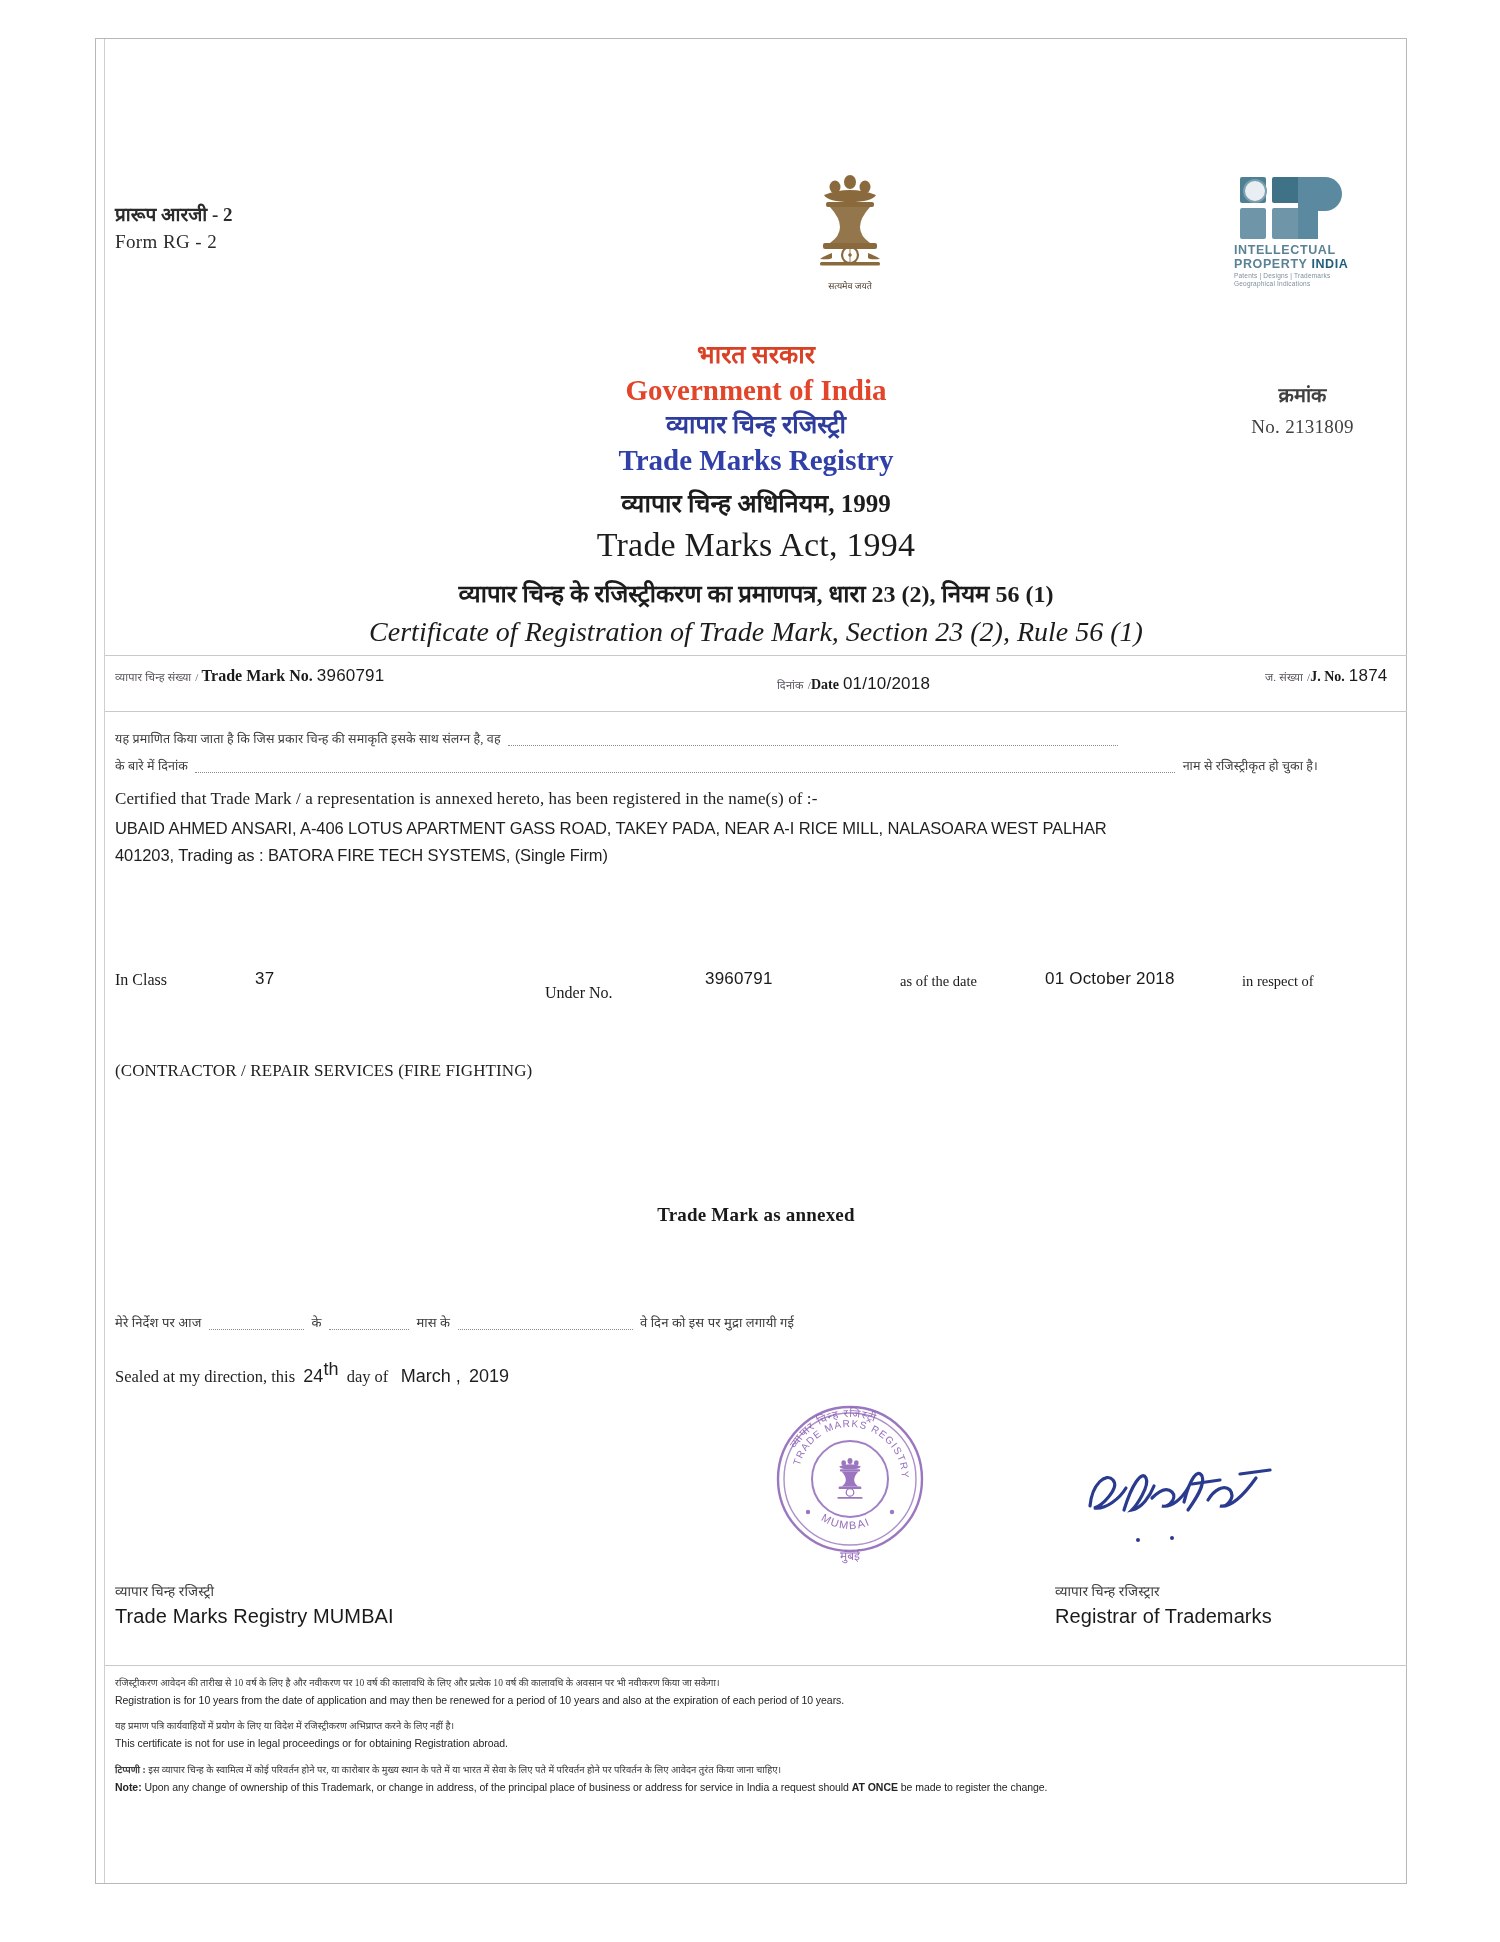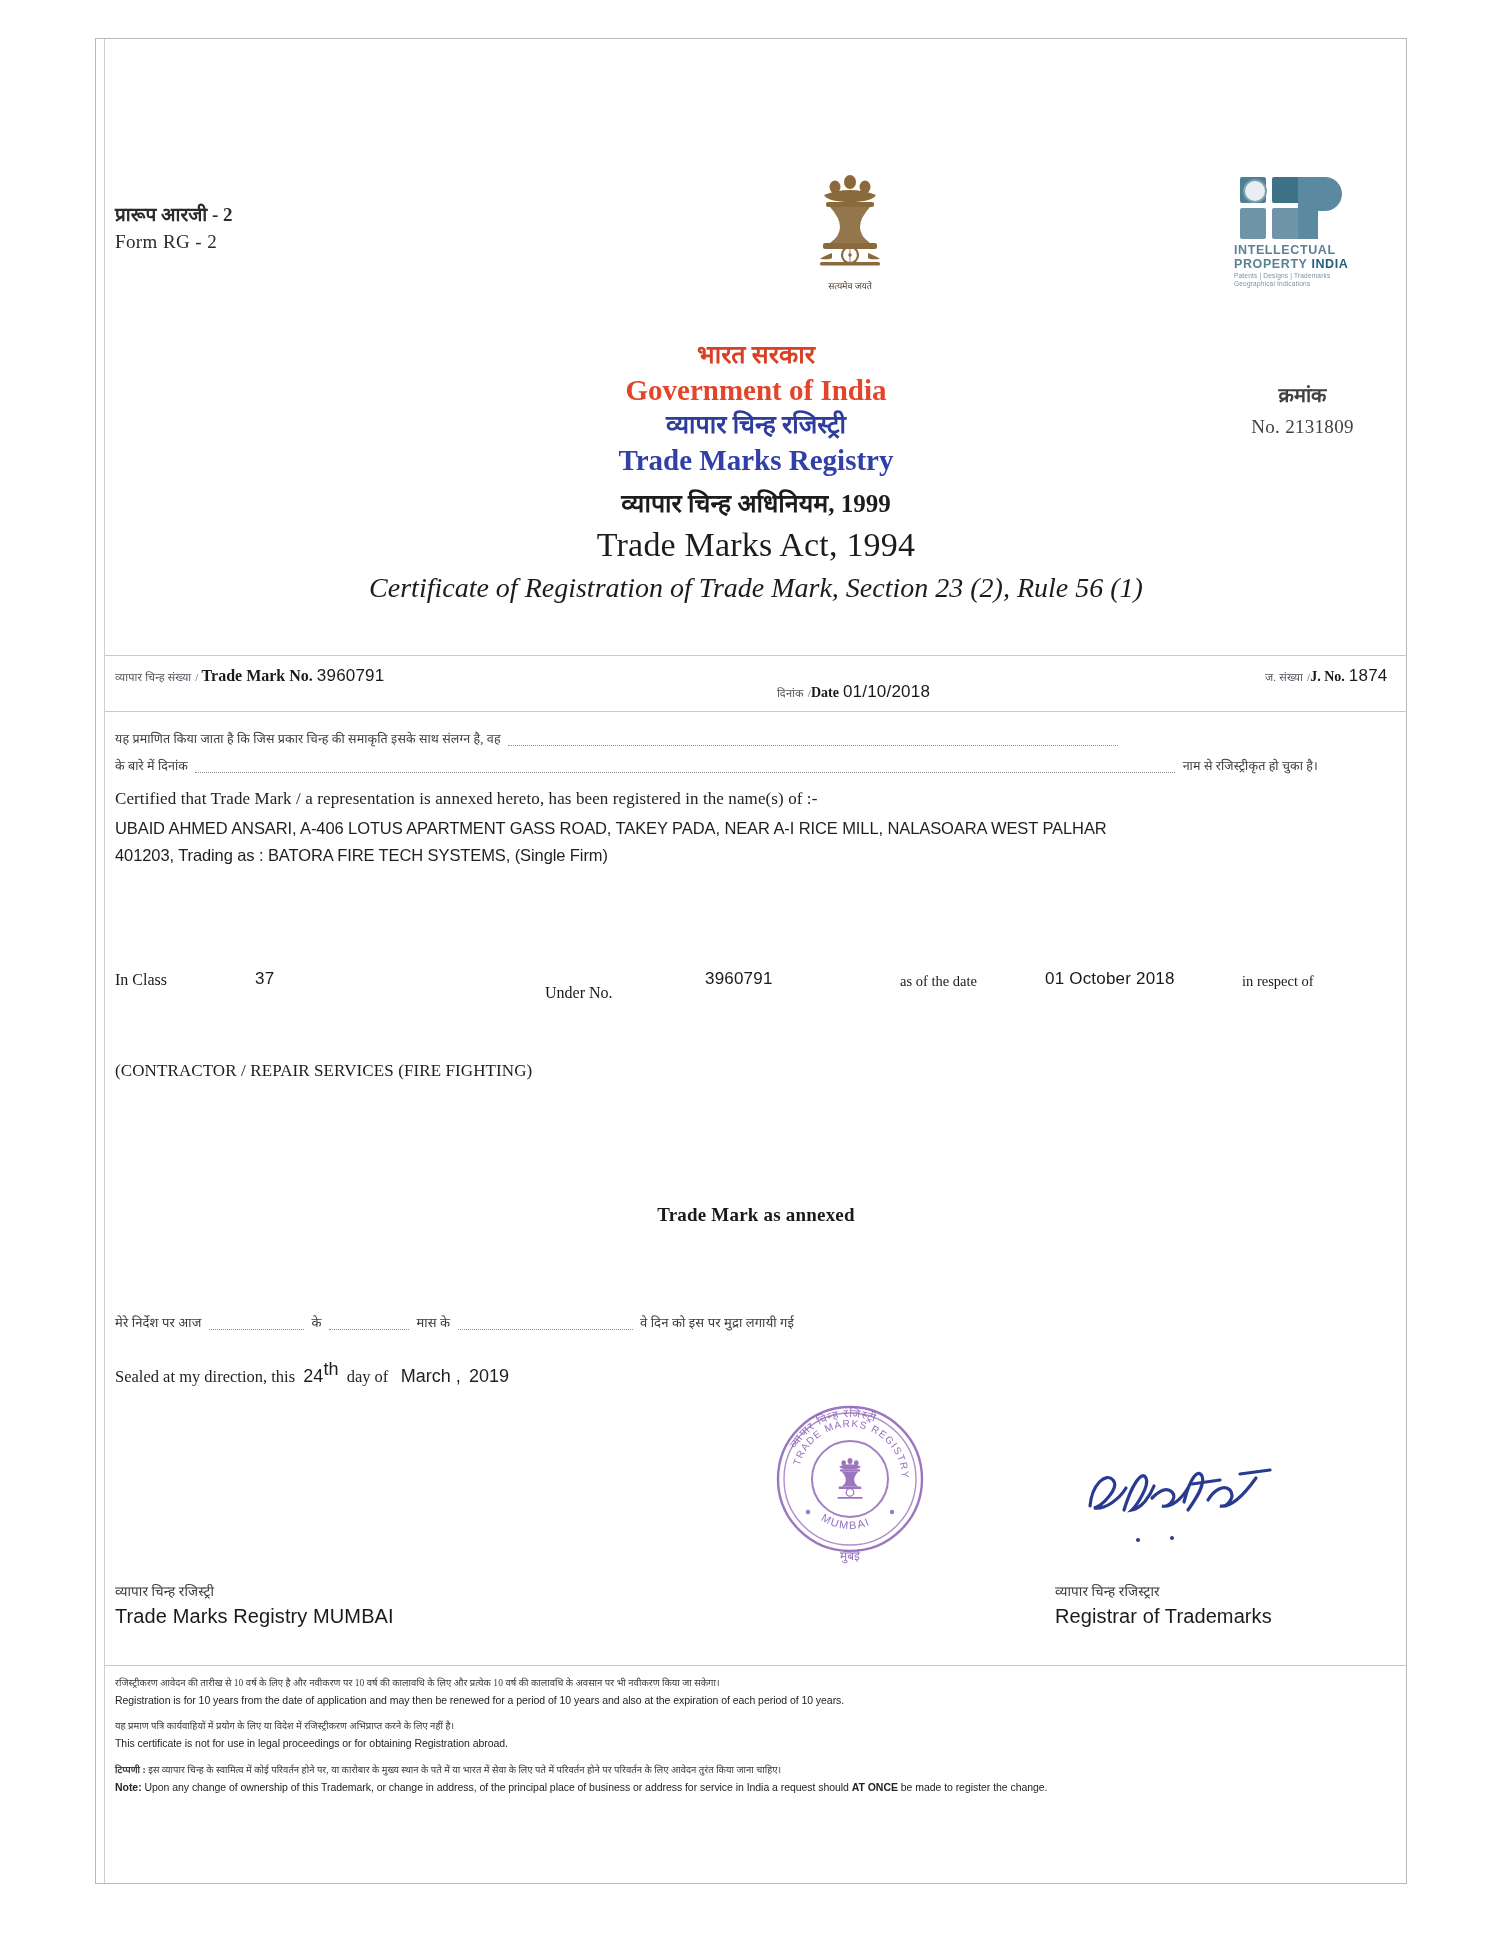--- a/index.html
+++ b/index.html
@@ -190,21 +190,21 @@
   
   .meta-row {
     position: absolute;
     left: 0;
     top: 627px;
     width: 1302px;
     height: 32px;
     font-size: 16px;
   }
   .meta-row .m-tm { position: absolute; left: 10px; top: 0; white-space: nowrap; }
-  .meta-row .m-date { position: absolute; left: 672px; top: 16px; white-space: nowrap; }
+  .meta-row .m-date { position: absolute; left: 672px; top: 8px; white-space: nowrap; }
   .meta-row .m-jno { position: absolute; left: 1160px; top: 0; white-space: nowrap; }
   .tiny-hi { font-size: 11px; color: #55505a; letter-spacing: 0.2px; }
   .lbl-b { font-weight: 700; font-size: 16px; }
   .val-sans {
     font-family: "Liberation Sans", sans-serif;
     font-size: 17px;
     letter-spacing: 0.2px;
   }
 
   
@@ -440,20 +440,21 @@
       </div>
 
       <div class="serial">
         <div class="hi">क्रमांक</div>
         <div class="en">No. 2131809</div>
       </div>
 
       <div class="act-block">
         <div class="act-hi">व्यापार चिन्ह अधिनियम, 1999</div>
         <div class="act-en">Trade Marks Act, 1994</div>
+        <div class="cert-hi">व्यापार चिन्ह के रजिस्ट्रीकरण का प्रमाणपत्र, धारा 23 (2), नियम 56 (1)</div>
         <div class="cert-en">Certificate of Registration of Trade Mark, Section 23 (2), Rule 56 (1)</div>
       </div>
 
       <div class="rule" style="top:616px;"></div>
       <div class="rule" style="top:672px;"></div>
 
       <div class="meta-row">
         <div class="m-tm">
           <span class="tiny-hi">व्यापार चिन्ह संख्या</span>
           <span class="tiny-hi"> / </span><span class="lbl-b">Trade Mark No.</span>

